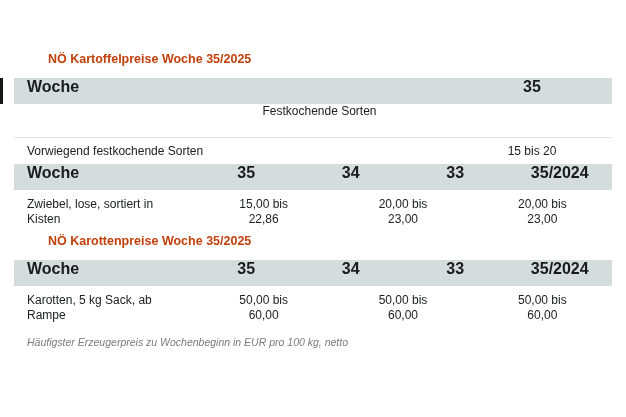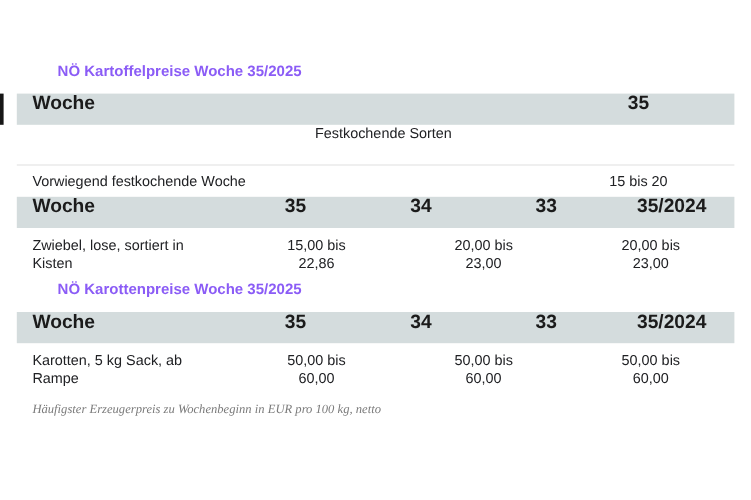--- a/index.html
+++ b/index.html
@@ -11,21 +11,21 @@
     position: relative;
     overflow: hidden;
   }
   .content { padding-top: 52px; }
 
   .sec-title {
     margin: 0 0 11px 12px;
     font-size: 12.5px;
     line-height: 15px;
     font-weight: 700;
-    color: #8b5cf6;
+    color: #c2410c;
     padding-left: 36px;
   }
 
   .ptable { margin-left: 14px; width: 598px; }
 
   .thead {
     display: flex;
     height: 26px;
     background: #d4dcdd;
     font-weight: 700;
@@ -51,21 +51,20 @@
 
   
   .t5 .c-label { flex: 0 0 180px; padding-left: 13px; box-sizing: border-box; }
   .t5 .c-val   { flex: 1 1 0; text-align: center; }
 
   .footnote {
     margin: 6px 0 12px 27px;
     font-size: 10.5px;
     font-style: italic;
     color: #7a7a7a;
-    font-family: Liberation Serif, serif;
   }
 
   .edge-mark {
     position: absolute;
     left: 0; top: 78px;
     width: 3px; height: 26px;
     background: #161616;
   }
 </style>
 </head>
@@ -79,21 +78,21 @@
   <div class="ptable t1">
     <div class="thead">
       <div class="cell c-label">Woche</div>
       <div class="cell c-val">35</div>
     </div>
     <div class="trow single bordered">
       <div class="cell c-label">Festkochende Sorten</div>
       <div class="cell c-val">15 bis 20</div>
     </div>
     <div class="trow single second">
-      <div class="cell c-label">Vorwiegend festkochende Woche</div>
+      <div class="cell c-label">Vorwiegend festkochende Sorten</div>
       <div class="cell c-val">15 bis 20</div>
     </div>
   </div>
 
   <div class="ptable t5">
     <div class="thead">
       <div class="cell c-label">Woche</div>
       <div class="cell c-val">35</div>
       <div class="cell c-val">34</div>
       <div class="cell c-val">33</div>

